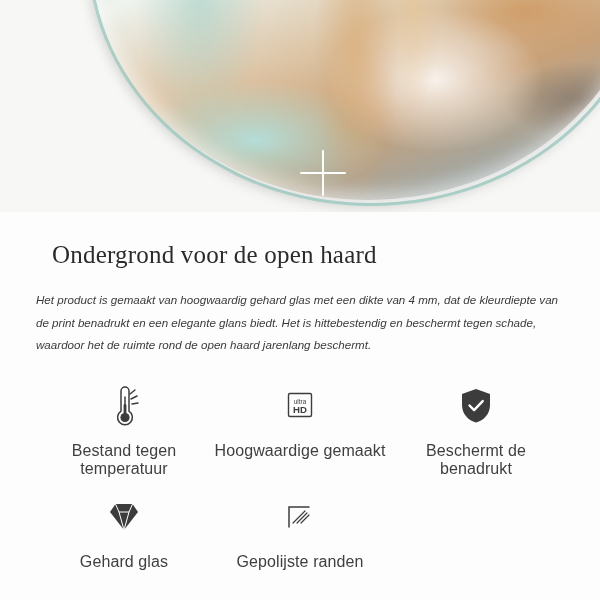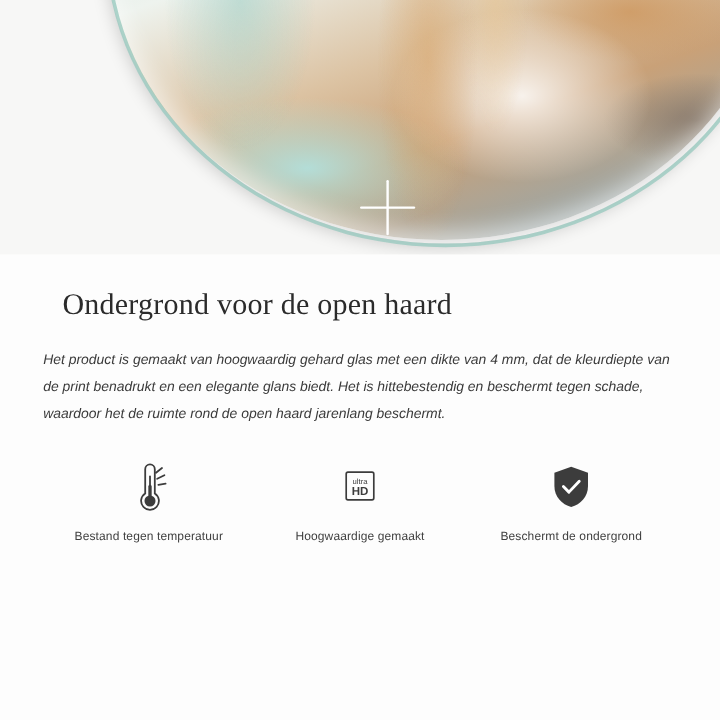--- a/index.html
+++ b/index.html
@@ -124,21 +124,21 @@
     justify-content: flex-start;
   }
   .feature-icon {
     height: 50px;
     display: flex;
     align-items: flex-start;
     justify-content: center;
   }
   .feature-label {
     margin-top: 9px;
-    font-size: 10px;
+    font-size: 16px;
     color: #3f3f3f;
     text-align: center;
     letter-spacing: 0.1px;
   }
   svg { display: block; }
 </style>
 </head>
 <body>
 
 <div class="page">
@@ -187,21 +187,50 @@
         <div class="feature-label">Hoogwaardige gemaakt</div>
       </div>
 
       <div class="feature">
         <div class="feature-icon">
           <svg width="44" height="46" viewBox="0 0 44 46">
             <path d="M22 6 36 11v11c0 9.2-6.2 15.2-14 17.6C14.2 37.2 8 31.2 8 22V11Z" fill="#3c3c3c"></path>
             <path d="M15.5 22.5l4.6 4.6 8.6-9" fill="none" stroke="#ffffff" stroke-width="2.4" stroke-linecap="round" stroke-linejoin="round"></path>
           </svg>
         </div>
-        <div class="feature-label">Beschermt de ondergrond</div>
-      </div>
-
-
+        <div class="feature-label">Beschermt de benadrukt</div>
+      </div>
+
+      <div class="feature">
+        <div class="feature-icon">
+          <svg width="44" height="46" viewBox="0 0 44 46">
+            <g fill="#3c3c3c">
+              <path d="M8 18h28L22 36Z"></path>
+              <path d="M13.5 10h17l5.5 8H8Z"></path>
+            </g>
+            <g stroke="#ffffff" stroke-width="1" fill="none">
+              <path d="M13.5 10 17 18 22 36"></path>
+              <path d="M30.5 10 27 18 22 36"></path>
+              <path d="M17 18h10"></path>
+            </g>
+          </svg>
+        </div>
+        <div class="feature-label">Gehard glas</div>
+      </div>
+
+      <div class="feature">
+        <div class="feature-icon">
+          <svg width="44" height="46" viewBox="0 0 44 46">
+            <path d="M11 33V13h20" fill="none" stroke="#3c3c3c" stroke-width="1.5" stroke-linecap="round"></path>
+            <g stroke="#3c3c3c" stroke-width="1.2" stroke-linecap="round">
+              <line x1="15" y1="29" x2="27" y2="17"></line>
+              <line x1="19" y1="29" x2="29" y2="19"></line>
+              <line x1="23" y1="29" x2="31" y2="21"></line>
+            </g>
+          </svg>
+        </div>
+        <div class="feature-label">Gepolijste randen</div>
+      </div>
 
 
     </div>
   </div>
 </div>
 
 </body></html>

